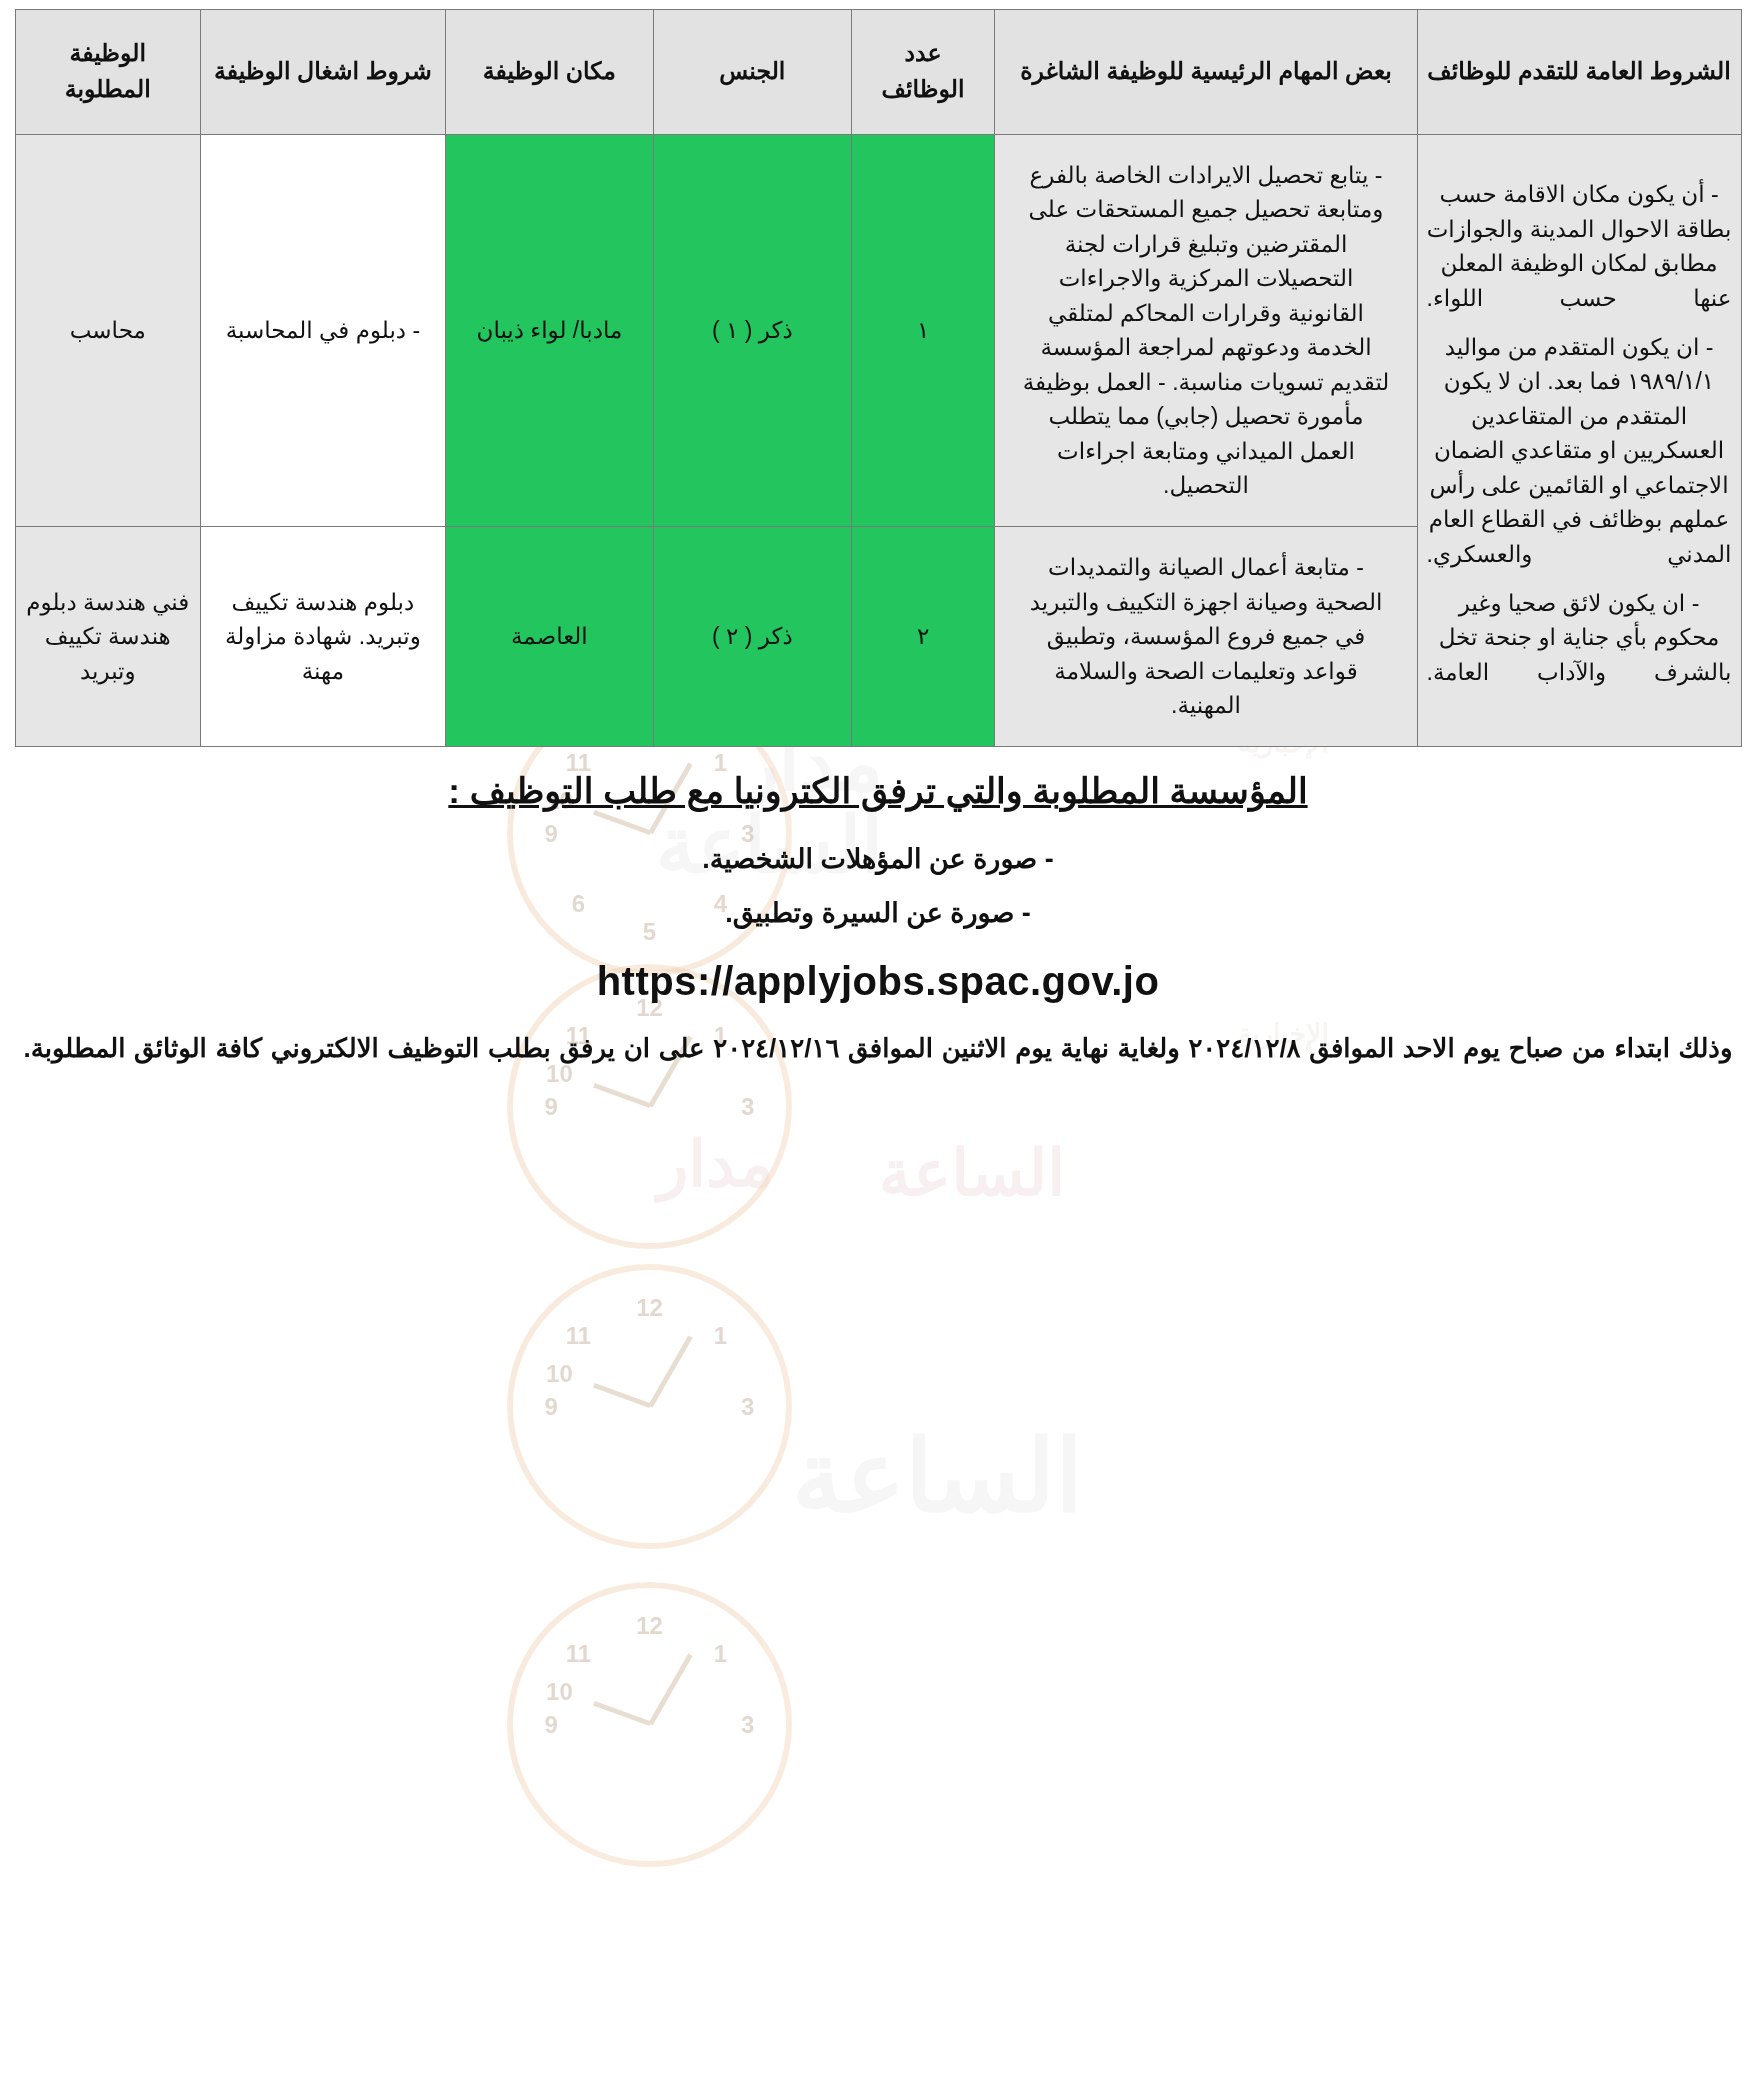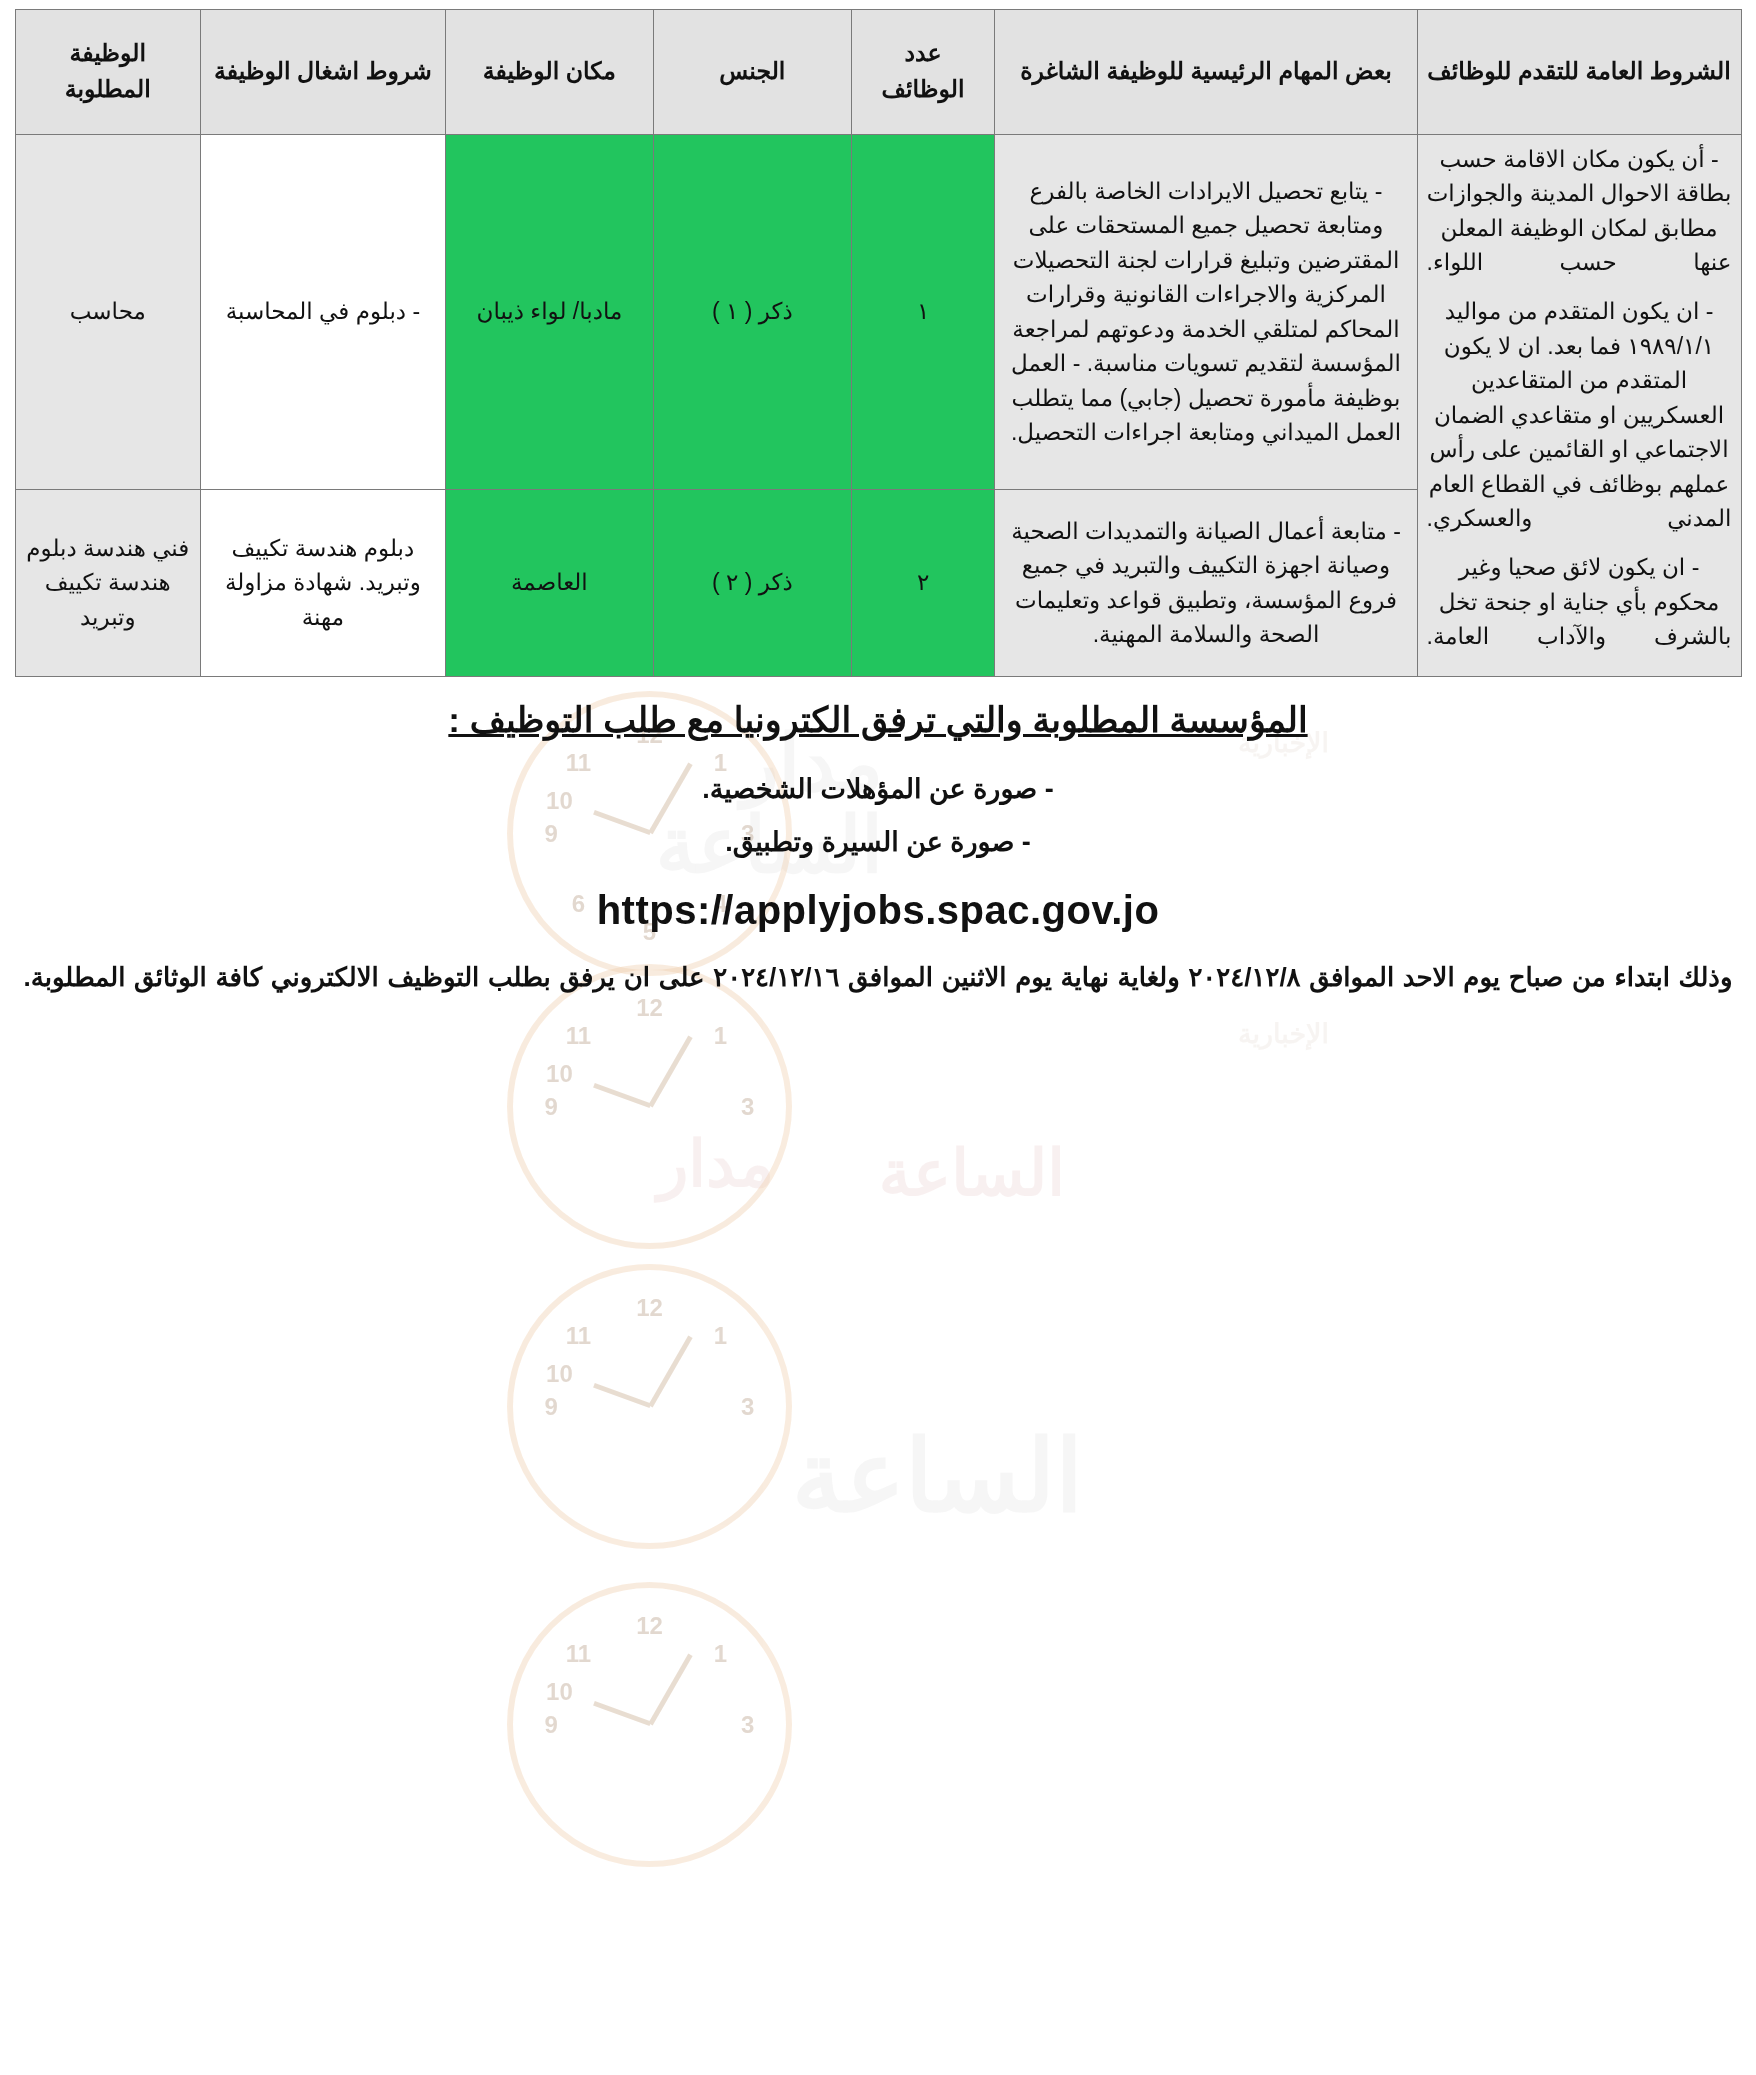--- a/index.html
+++ b/index.html
@@ -107,21 +107,21 @@
     margin: 0 0 14.5px 0;
   }
   td.tasks-cell {
     background: #e6e6e6;
     text-align: center;
     font-size: 23px;
     line-height: 1.7;
     vertical-align: middle;
     padding: 11px 11px;
   }
-  td.tasks-cell p { margin: 0; }
+  td.tasks-cell p { margin: 16px; }
   td.count-cell, td.gender-cell, td.place-cell {
     background: #22c55e;
     font-size: 23.6px;
   }
   td.req-cell {
     background: #ffffff;
     font-size: 23.6px;
     line-height: 1.5;
     margin-left: 25px;
   }

